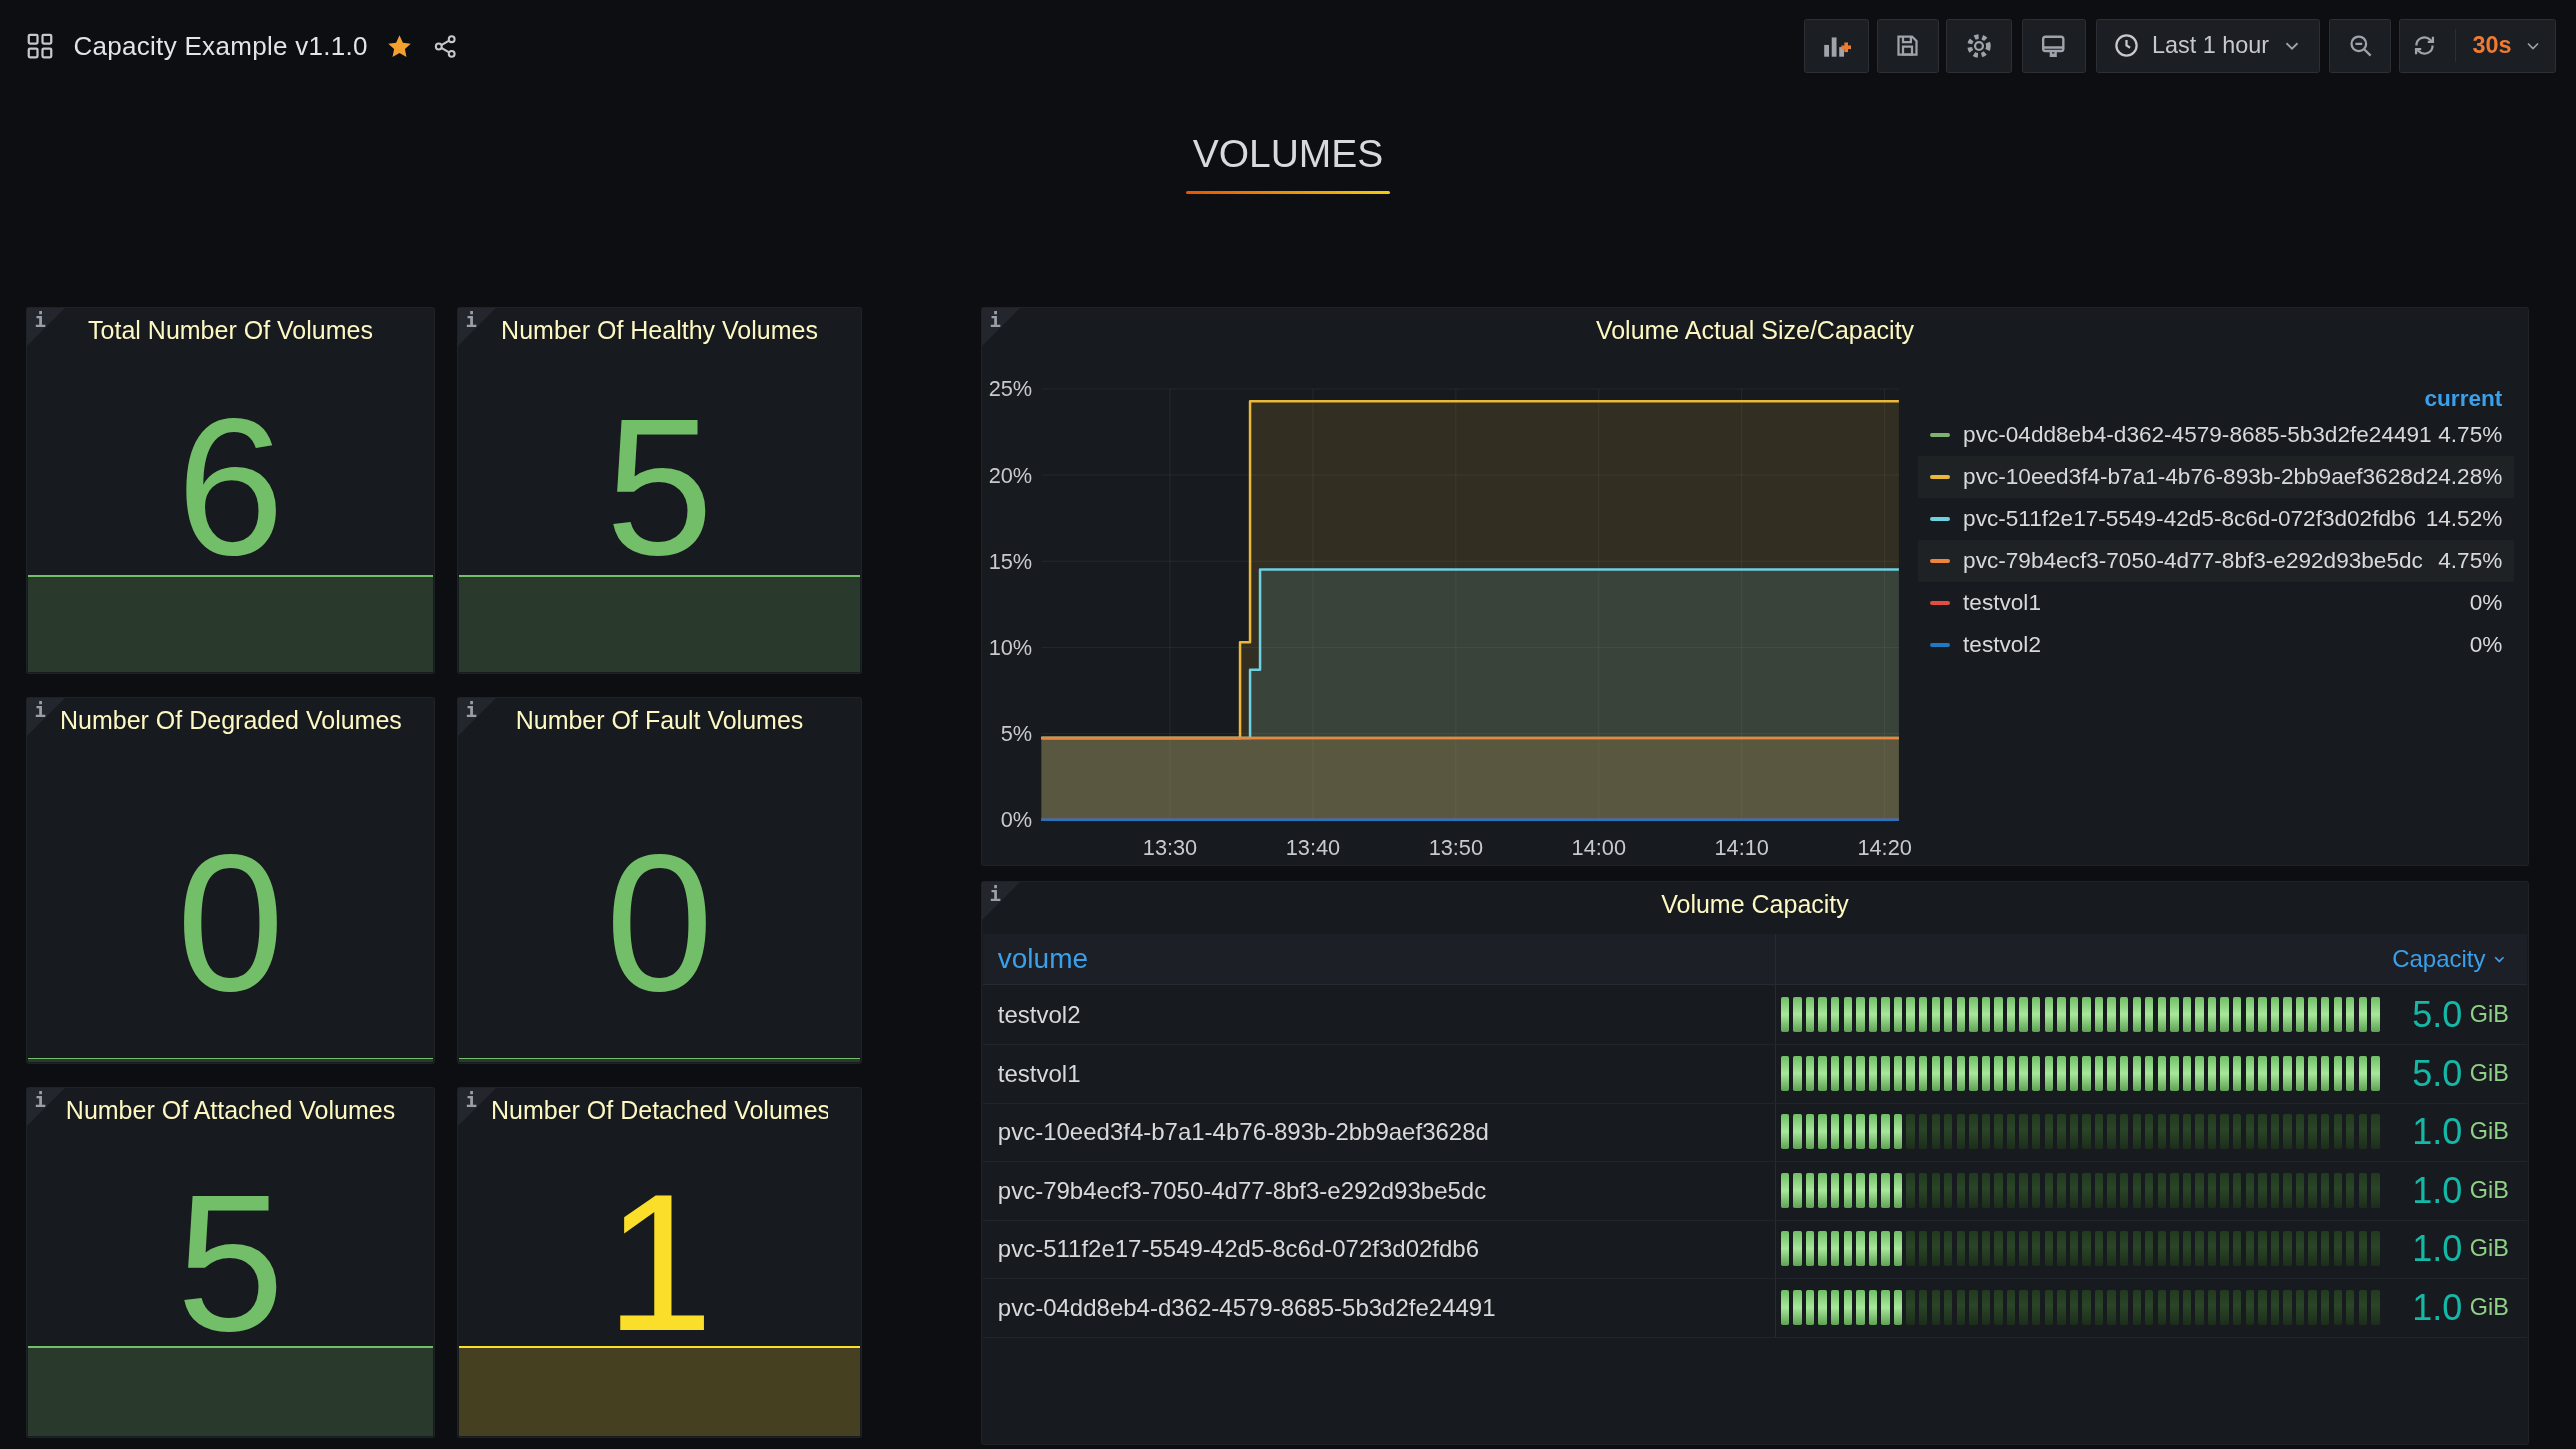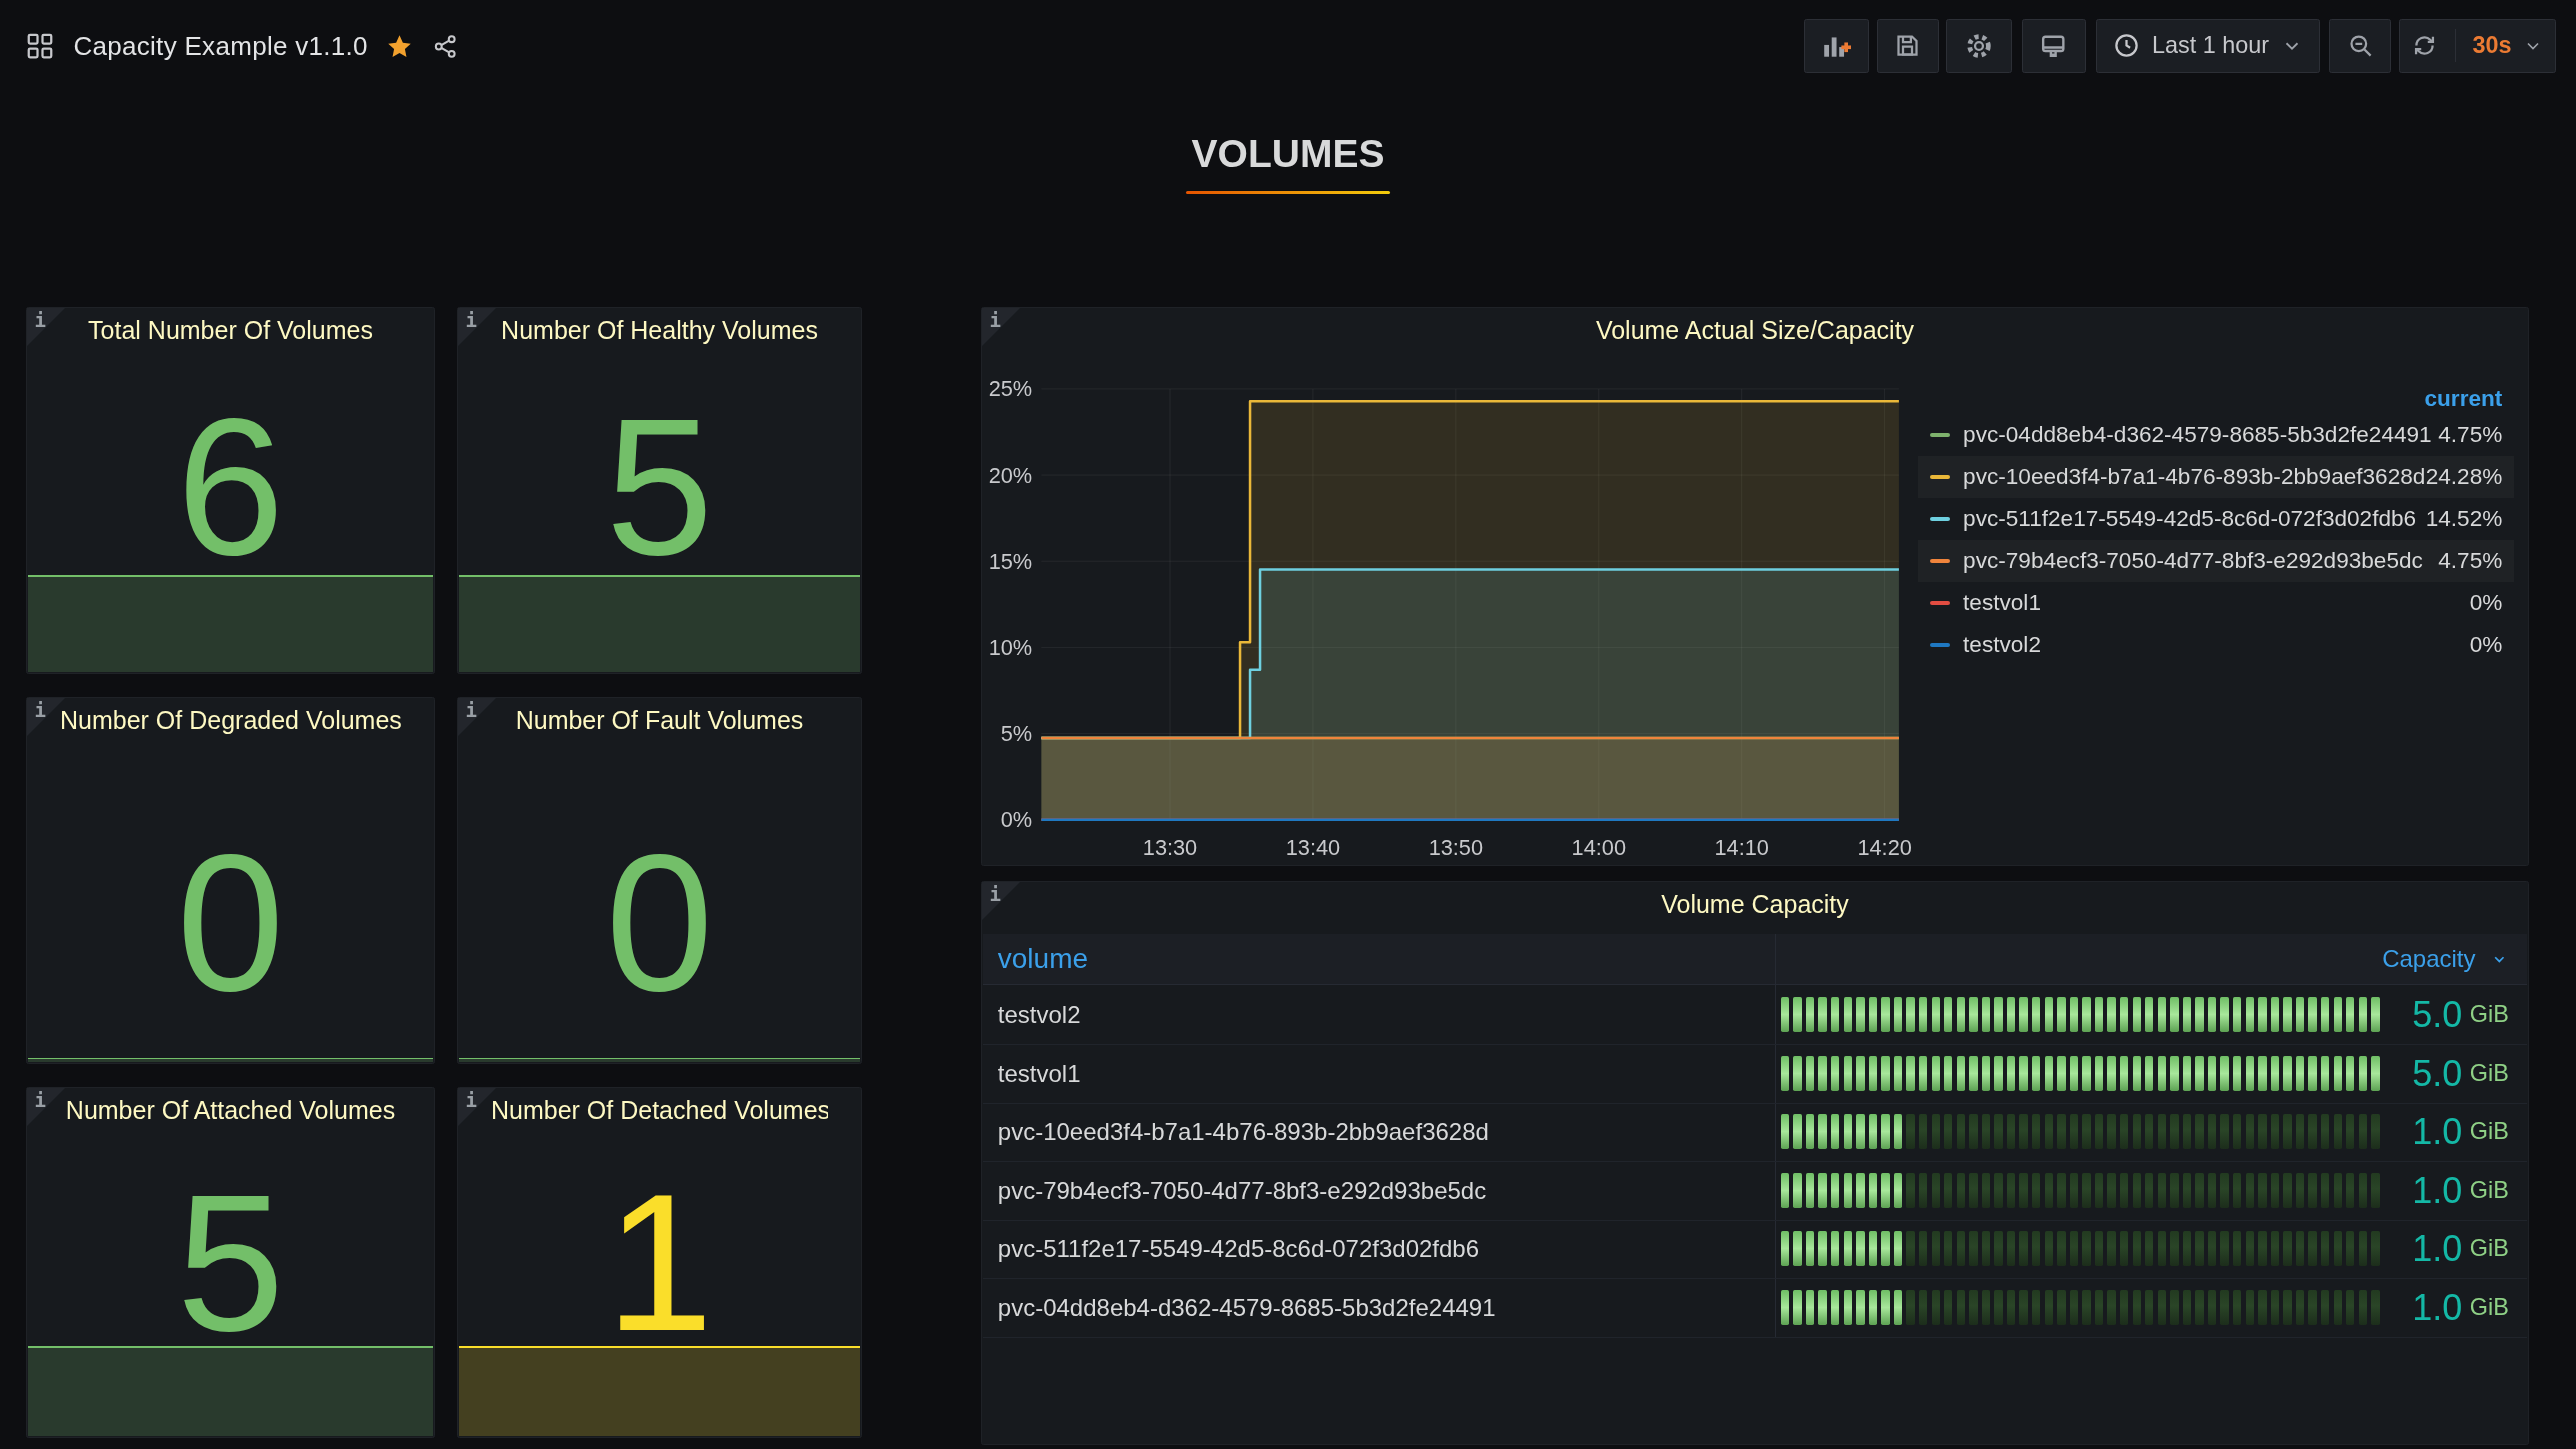--- a/index.html
+++ b/index.html
@@ -15,21 +15,21 @@
   .toolbar{position:absolute;right:20px;top:18.4px;display:flex;align-items:center;height:55px;}
   .tb-btn{display:flex;align-items:center;justify-content:center;gap:11.7px;height:54px;
           background:#1b1e23;border:0.8px solid #2c2f36;border-radius:2.5px;padding:0 16.7px;box-sizing:border-box;}
   .tb-text{font-size:23.4px;color:#c7c8cc;}
   .tb-orange{color:#ec7b33;font-weight:700;}
   .gap9{margin-left:7.5px;} .gap27{margin-left:10px;} .gap10{margin-left:8.4px;}
   .tb-divider{width:0.8px;height:33px;background:#2c2f36;margin:0 5px;}
 
   
   .section-title{position:absolute;left:0;top:132px;width:100%;text-align:center;
-                 font-size:39px;font-weight:700;color:#d8d9da;}
+                 font-size:39px;font-weight:400;color:#d8d9da;}
   .section-underline{position:absolute;left:50%;transform:translateX(-50%);top:191px;
                      width:204px;height:3.3px;border-radius:1.7px;}
 
   
   .panel{position:absolute;background:#171a1e;border:0.8px solid #1f2227;border-radius:2.5px;box-sizing:border-box;}
   .corner{position:absolute;top:0;left:0;width:0;height:0;
           border-top:38px solid #23262c;border-right:38px solid transparent;}
   .corner i{position:absolute;top:-37px;left:7.5px;font-style:normal;
             font:700 19px "DejaVu Sans Mono",monospace;color:#9aa0a6;}
   .panel-title{position:absolute;top:8px;left:33px;right:33px;text-align:center;
@@ -48,21 +48,21 @@
   .legend-row.striped{background:rgba(255,255,255,0.035);}
   .legend-swatch{width:20px;height:4.2px;border-radius:2.5px;margin-right:13.4px;flex:none;}
   .legend-name{color:#d8d9da;white-space:nowrap;}
   .legend-val{margin-left:auto;color:#d8d9da;}
 
   
   .thead{position:absolute;left:0.8px;right:0.8px;top:52px;height:51px;background:#1c1f25;
          border-bottom:0.8px solid #262a33;display:flex;align-items:center;box-sizing:border-box;}
   .th-volume{padding-left:15px;font-size:28px;cursor:pointer;}
   .th-capacity{margin-left:auto;padding-right:20px;font-size:24px;cursor:pointer;
-               display:flex;align-items:center;gap:15px;}
+               display:flex;align-items:center;gap:5px;}
   .trow{position:absolute;left:0.8px;right:0.8px;height:59px;border-bottom:0.8px solid #20242b;}
   .trow .vol{position:absolute;left:15px;top:0;height:100%;display:flex;align-items:center;
              font-size:24px;color:#d8d9da;white-space:nowrap;}
   .tdivider{position:absolute;left:793px;top:52px;width:0.8px;background:#262a33;}
   .gauge{position:absolute;left:798px;top:11.7px;bottom:11.7px;width:603px;display:flex;}
   .cell{width:8.4px;margin-right:4.2px;height:100%;border-radius:1.7px;
         background:linear-gradient(180deg,#223a20 0%,#2a4527 45%,#1c2d1b 100%);}
   .cell.on{background:linear-gradient(180deg,#6fbe65 0%,#a8e79b 50%,#5da253 100%);}
   .cap-val{position:absolute;right:18.4px;top:0;height:100%;display:flex;align-items:baseline;
            align-items:center;}

